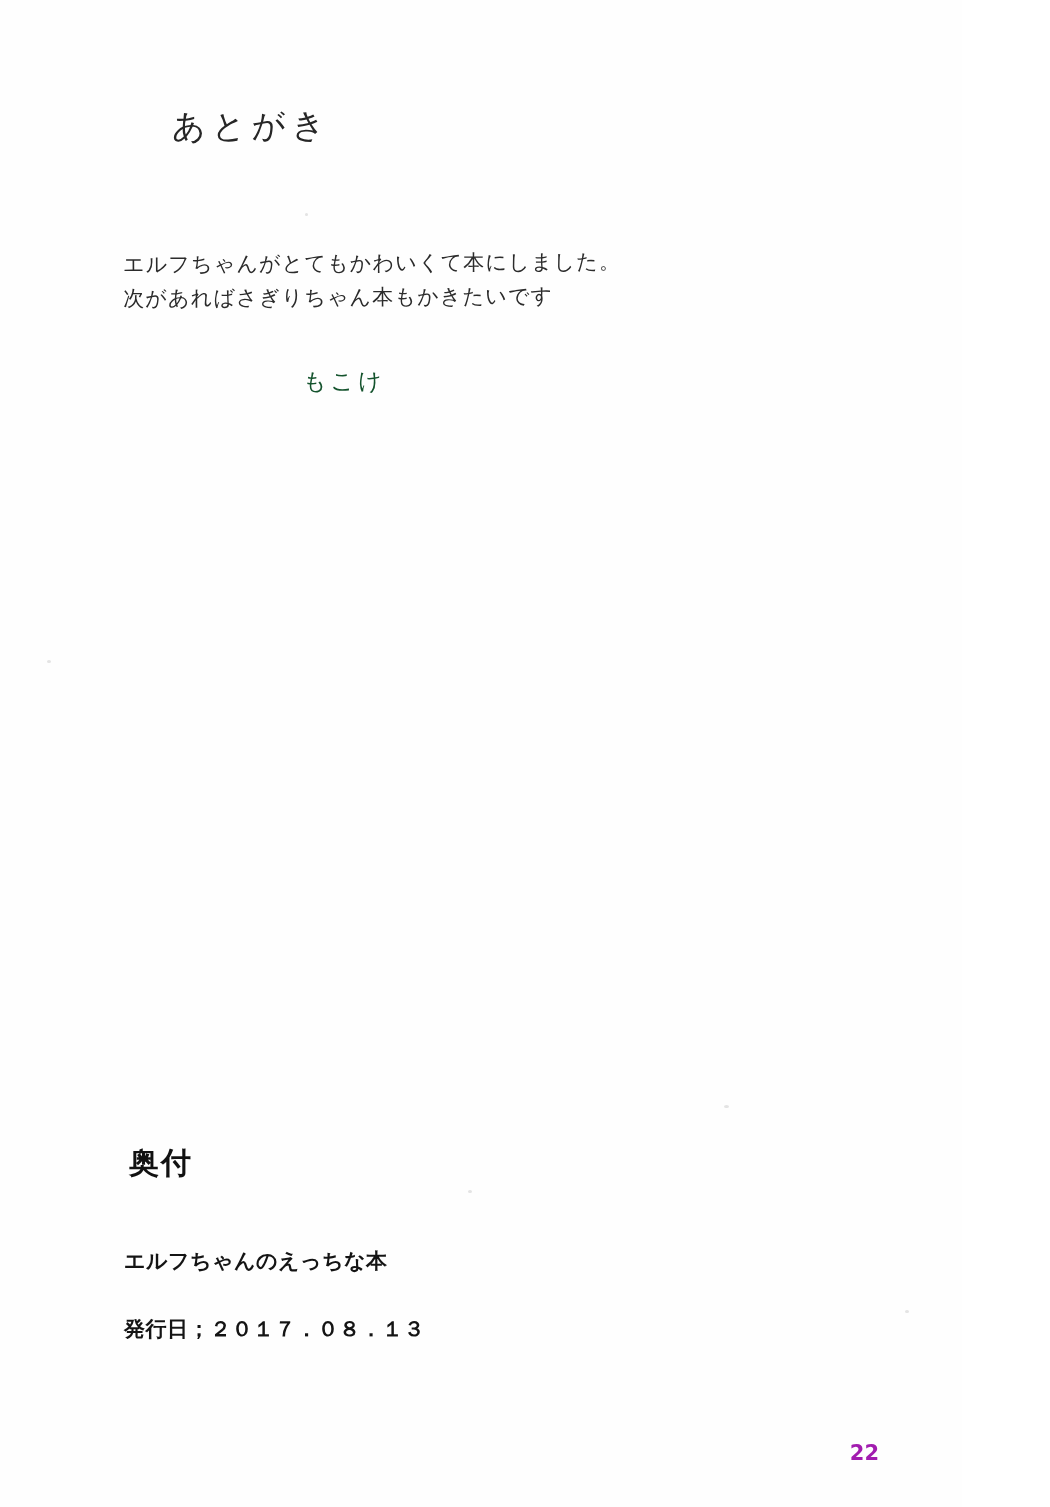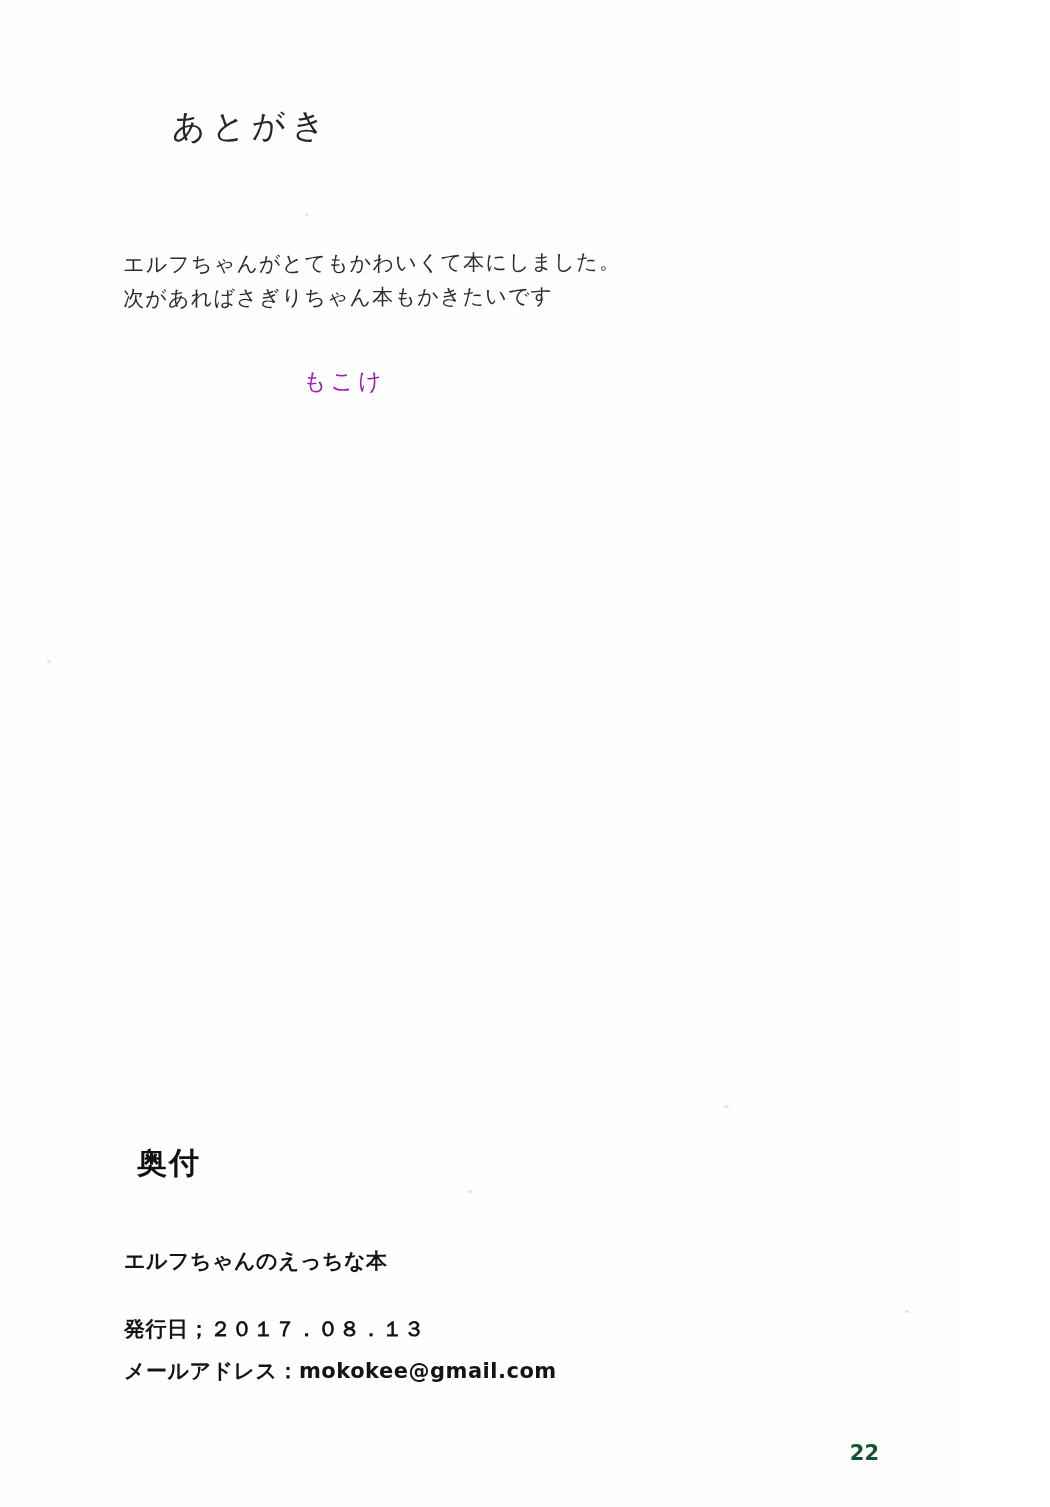--- a/index.html
+++ b/index.html
@@ -41,35 +41,34 @@
     white-space: pre-line;
     transform: rotate(-0.35deg);
   }
   .afterword-signature {
     position: absolute;
     left: 303px;
     top: 366px;
     font-family: "DejaVu Sans", sans-serif;
     font-size: 23px;
     letter-spacing: 4px;
-    color: #a21caf;
+    color: #14532d;
     transform: rotate(-0.4deg);
   }
 
   
   .colophon-heading {
     position: absolute;
     left: 129px;
     top: 1143px;
     font-family: "DejaVu Sans", sans-serif;
     font-size: 30px;
     font-weight: 700;
     letter-spacing: 2px;
     color: #111111;
-    margin-left: 8px;
   }
   .colophon-title {
     position: absolute;
     left: 124px;
     top: 1247px;
     font-family: Liberation Mono, monospace;
     font-size: 21px;
     letter-spacing: 0.5px;
     color: #141414;
     font-weight: 700;
@@ -90,21 +89,21 @@
     margin-top: 12px;
   }
 
   
   .page-number {
     position: absolute;
     right: 83px;
     top: 1441px;
     font-family: "DejaVu Sans", sans-serif;
     font-size: 21px;
-    color: #14532d;
+    color: #a21caf;
     font-weight: 700;
   }
 
   
   .speck {
     position: absolute;
     background: #c9c9c9;
     border-radius: 50%;
     opacity: 0.5;
   }
@@ -127,18 +126,17 @@
 次があればさぎりちゃん本もかきたいです</div>
 
   <div class="afterword-signature">もこけ</div>
 
   <div class="colophon-heading">奥付</div>
 
   <div class="colophon-title">エルフちゃんのえっちな本</div>
 
   <div class="colophon-lines">
     <div>発行日；２０１７．０８．１３</div>
-    <div>メールアドレス：mokokee@gmail.com</div>
   </div>
 
   <div class="page-number">22</div>
 
 </div>
 
 </body></html>

